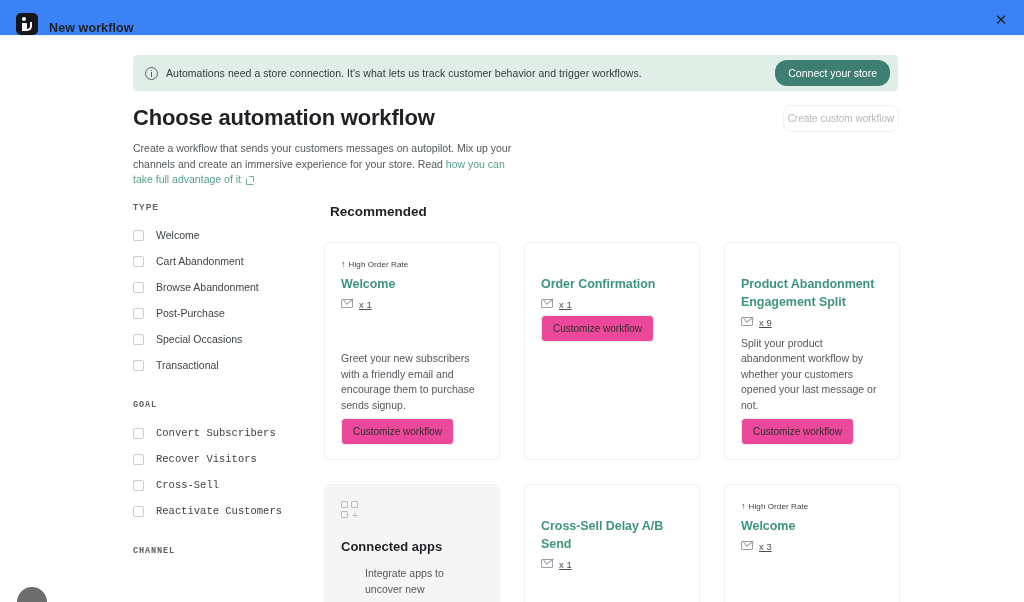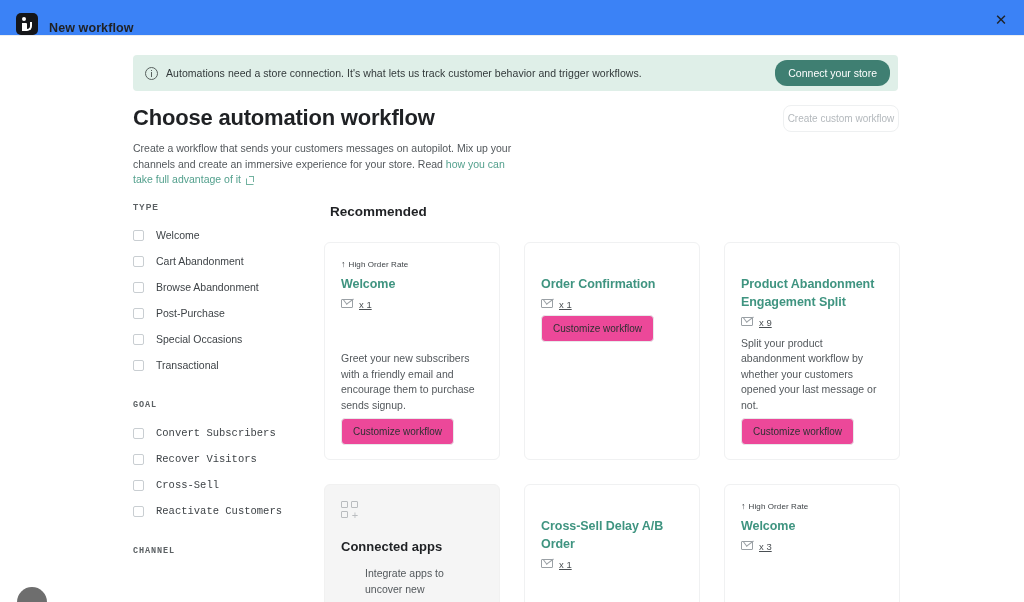--- a/index.html
+++ b/index.html
@@ -464,21 +464,21 @@
           <i></i>
           <i></i>
         <span class="apps-plus">+</span>
       </div>
       <div class="apps-title">Connected apps</div>
       <div class="apps-desc">Integrate apps to uncover new</div>
     </div>
 
     <div class="card">
       <div class="badge-spacer"></div>
-      <div class="card-title">Cross-Sell Delay A/B Order</div>
+      <div class="card-title">Cross-Sell Delay A/B Send</div>
       <div class="card-meta">
         <span class="mail-icon"></span>
         <span>x 1</span>
       </div>
       <div class="card-desc"></div>
     </div>
 
     <div class="card">
       <div class="badge">
         <span class="arrow">↑</span>

